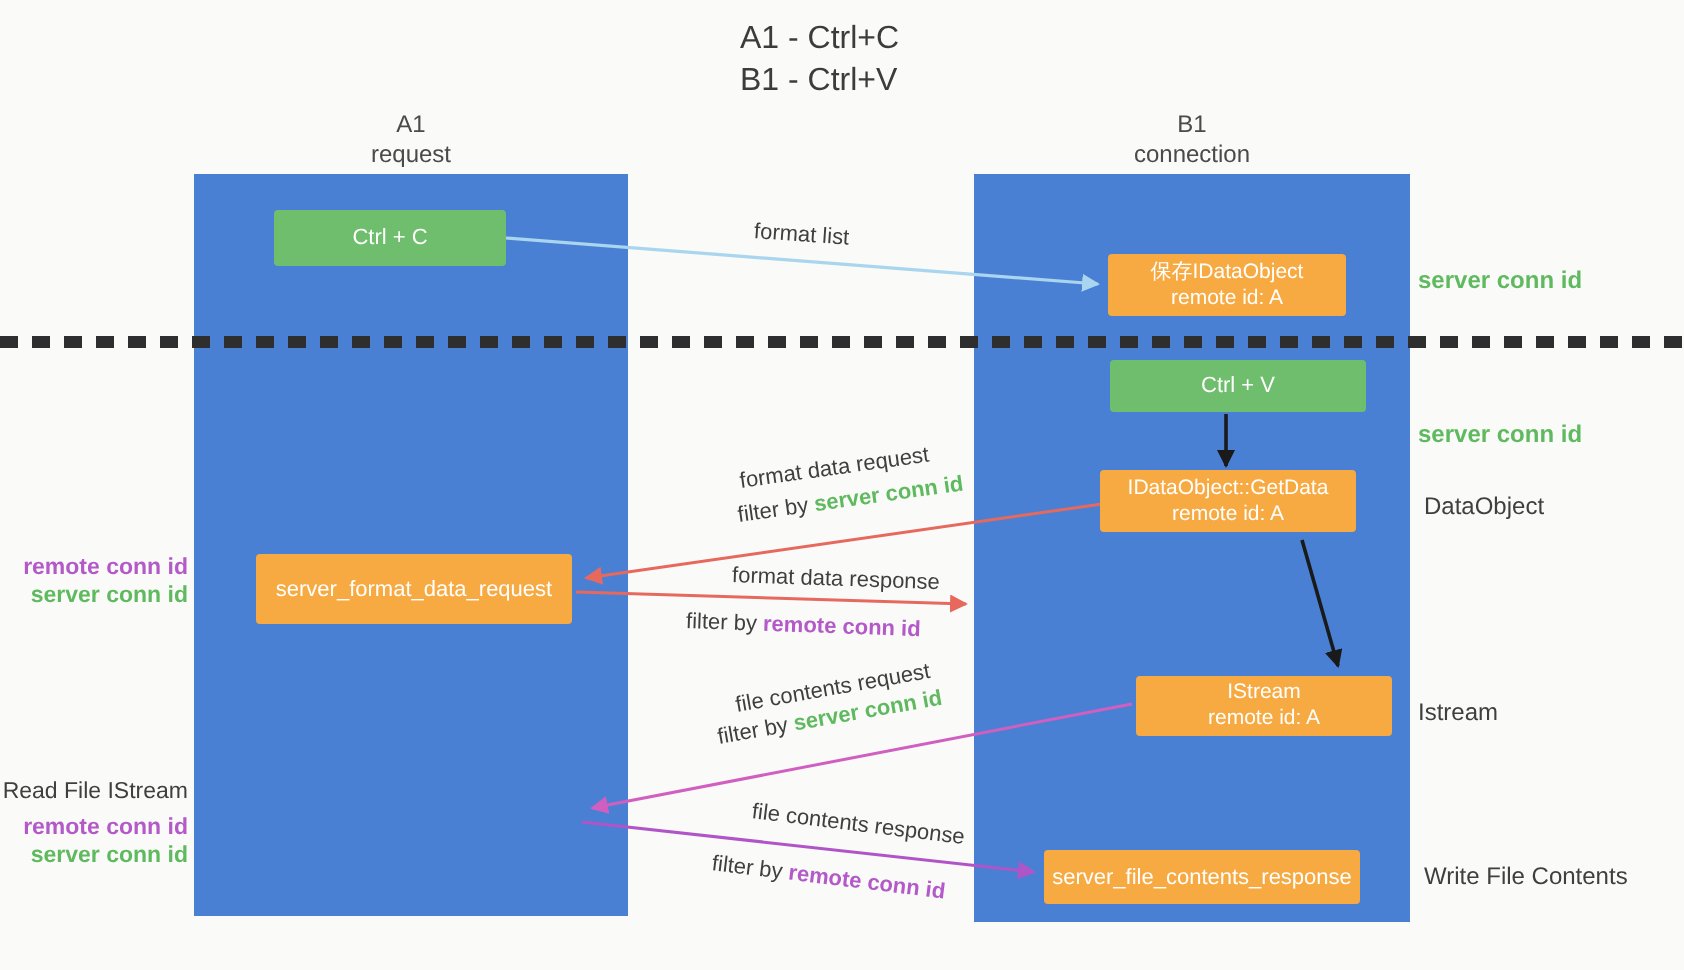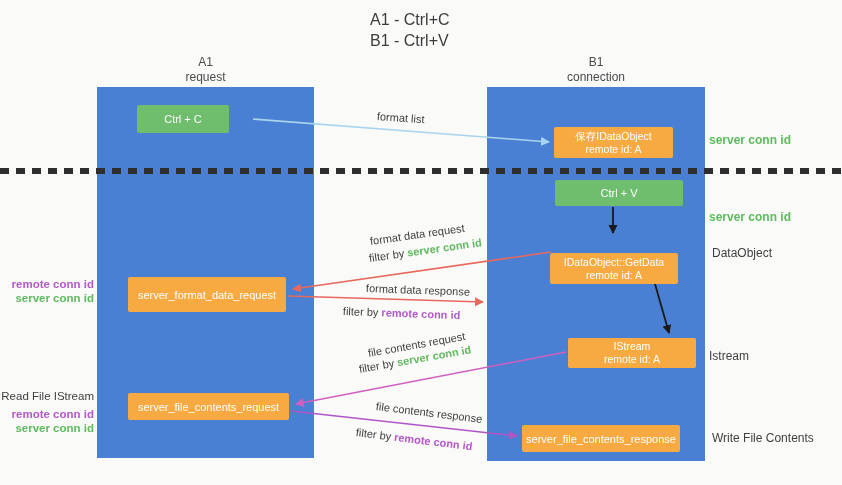--- a/index.html
+++ b/index.html
@@ -22,24 +22,24 @@
     background:repeating-linear-gradient(90deg,#2e2e2e 0 9px,transparent 9px 16px);
   }
   svg.arrows{position:absolute;left:0;top:0;z-index:2;}
   .node{
     position:absolute;z-index:3;color:#fff;text-align:center;
     display:flex;flex-direction:column;justify-content:center;
     font-size:11px;line-height:14px;border-radius:2px;
   }
   .green{background:#6fbe6e;}
   .orange{background:#f7aa41;}
-  .n-ctrl-c{left:137px;top:105px;width:92px;height:28px;}
+  .n-ctrl-c{left:137px;top:105px;width:116px;height:28px;}
   .n-save{left:554px;top:127px;width:119px;height:31px;font-size:10.5px;line-height:13px;}
   .n-ctrl-v{left:555px;top:180px;width:128px;height:26px;}
-  .n-getdata{left:550px;top:253px;width:128px;height:31px;font-size:10.5px;line-height:13px;}
+  .n-getdata{left:550px;top:235px;width:128px;height:31px;font-size:10.5px;line-height:13px;}
   .n-fmt-req{left:128px;top:277px;width:158px;height:35px;}
   .n-fmt-resp{left:488px;top:288px;width:157px;height:27px;}
   .n-istream{left:568px;top:338px;width:128px;height:30px;font-size:10.5px;line-height:13px;}
   .n-file-req{left:128px;top:393px;width:161px;height:27px;}
   .n-file-resp{left:522px;top:425px;width:158px;height:27px;}
   .side{position:absolute;z-index:3;font-size:12px;white-space:nowrap;}
   .tgreen{color:#5fba5f;font-weight:bold;}
   .tpurple{color:#b35ac8;font-weight:bold;}
   .tdark{color:#3f3f3f;}
   .leftcol{position:absolute;left:0;width:94px;text-align:right;z-index:3;font-size:11.5px;line-height:14px;white-space:nowrap;}
@@ -112,23 +112,20 @@
     <div>IDataObject::GetData</div>
     <div>remote id: A</div>
   </div>
   <div class="node orange n-fmt-req">
     <div>server_format_data_request</div>
   </div>
   <div class="node orange n-istream">
     <div>IStream</div>
     <div>remote id: A</div>
   </div>
-  <div class="node orange n-file-req">
-    <div>server_file_contents_request</div>
-  </div>
   <div class="node orange n-file-resp">
     <div>server_file_contents_response</div>
   </div>
 
   <div class="side tgreen" style="left:709px;top:133px;">server conn id</div>
   <div class="side tgreen" style="left:709px;top:210px;">server conn id</div>
   <div class="side tdark" style="left:712px;top:246px;">DataObject</div>
   <div class="side tdark" style="left:709px;top:349px;">Istream</div>
   <div class="side tdark" style="left:712px;top:431px;">Write File Contents</div>
 

